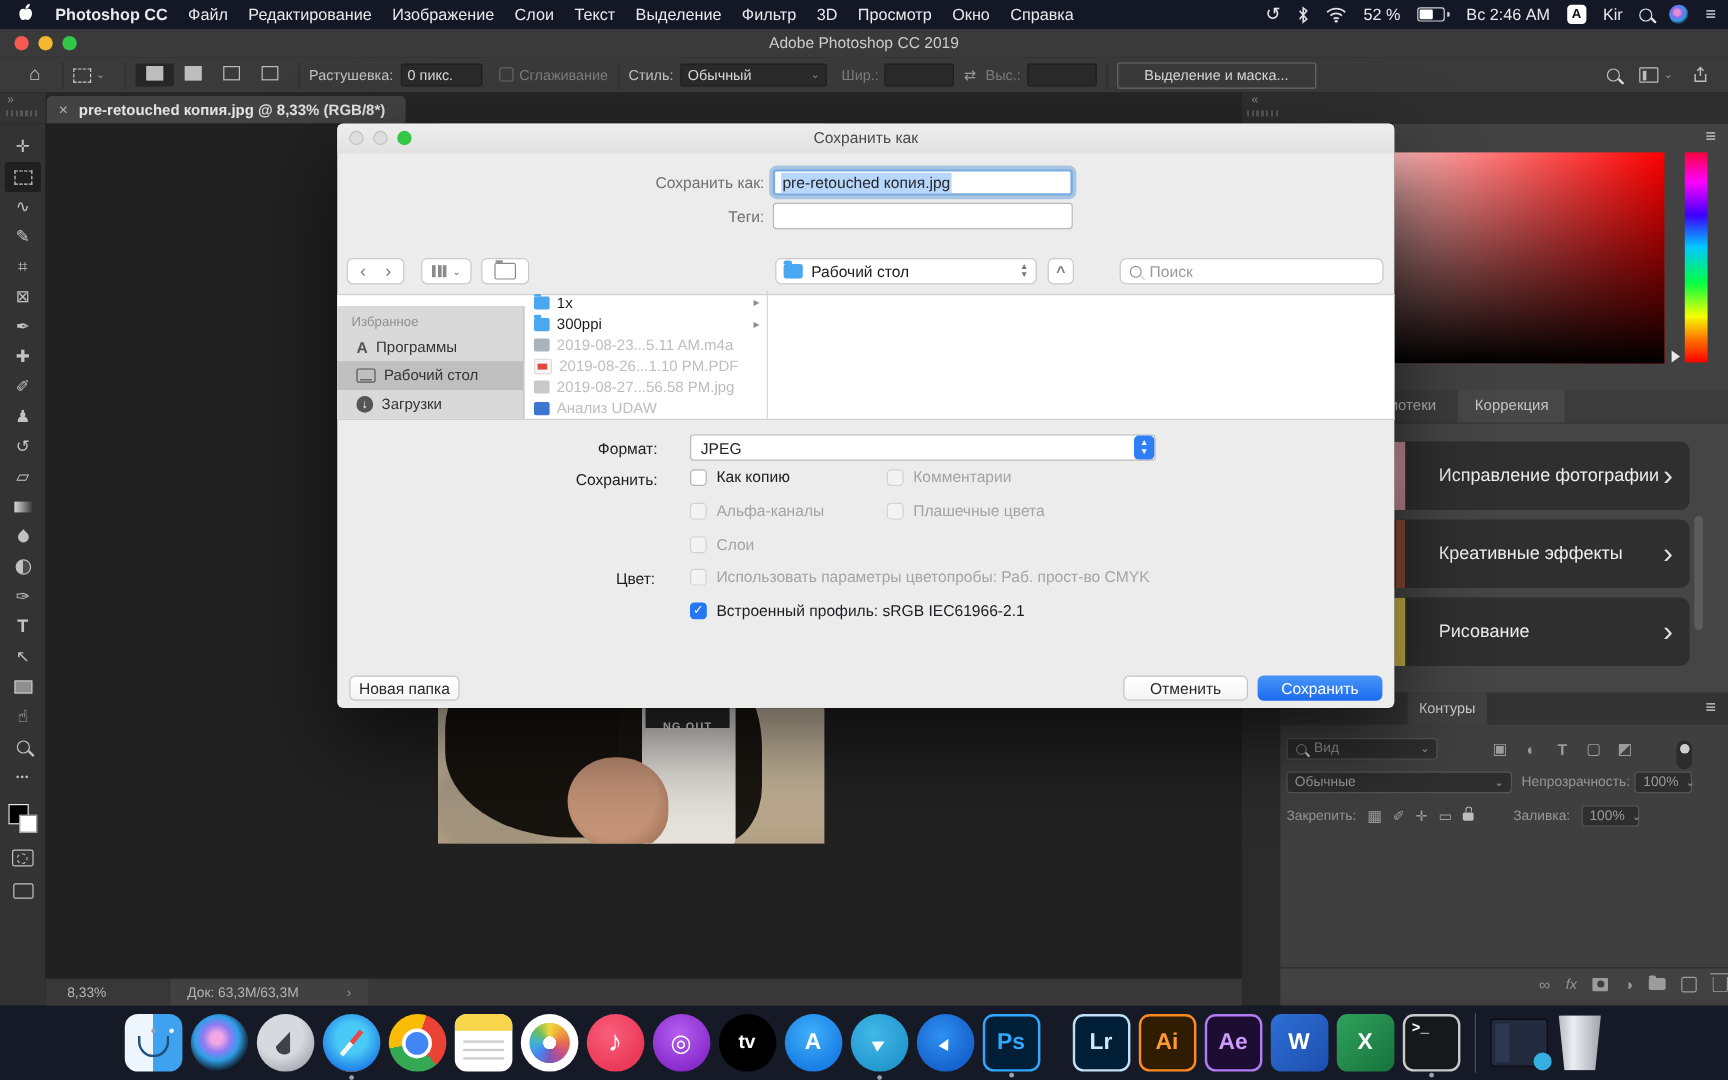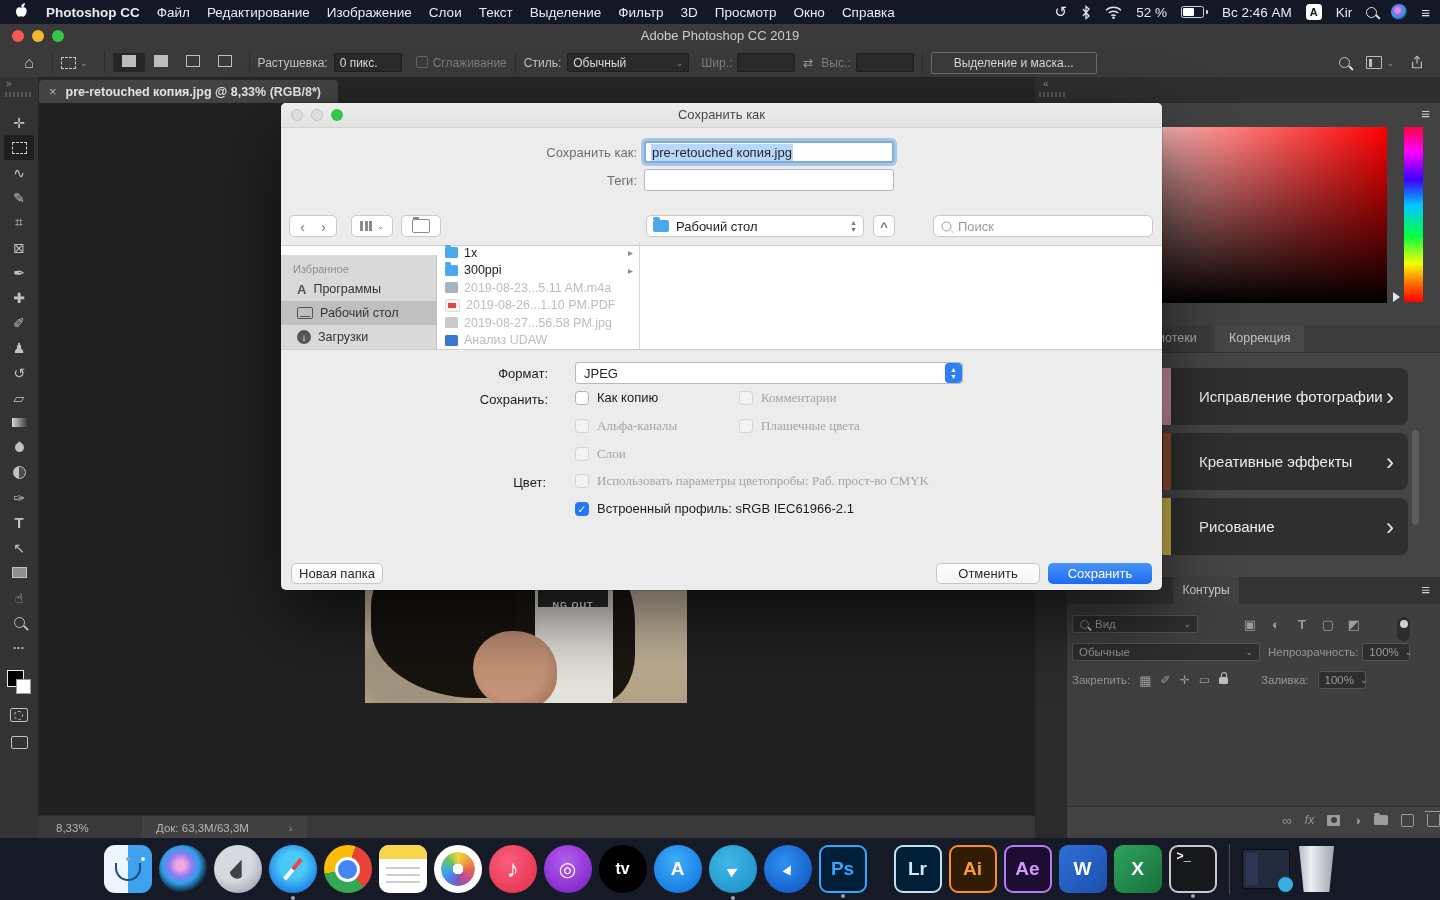--- a/index.html
+++ b/index.html
@@ -189,21 +189,21 @@
   .fico.jpg{background:#c9c9c9;}
   .fico.doc{background:#3b77d0;}
   .stepperblue{width:17px;height:20px;background:#2e7ef5;border-radius:4px;color:#fff;font-size:7px;
     display:flex;flex-direction:column;align-items:center;justify-content:center;line-height:7px;flex:none;}
   .steppergray{display:flex;flex-direction:column;align-items:center;color:#777;font-size:7px;line-height:7px;}
   .cb{width:14px;height:14px;border:1px solid #b2b2b2;border-radius:3.5px;background:#fff;box-sizing:border-box;flex:none;}
   .cb.dis{border-color:#d2d2d2;background:#f3f3f3;}
   .cb.on{background:#2577f2;border-color:#2577f2;color:#fff;font-size:10.5px;text-align:center;line-height:13px;}
   .optrow{position:absolute;display:flex;align-items:center;gap:8px;}
   .optrow .t{color:#1d1d1f;}
-  .optrow .t.dis{color:#a4a4a4;font-family:Liberation Serif, serif;}
+  .optrow .t.dis{color:#a4a4a4;}
   .btn{position:absolute;height:21px;border-radius:5px;background:linear-gradient(#fff,#f4f4f4);border:1px solid #c6c6c6;
     box-sizing:border-box;display:flex;align-items:center;justify-content:center;font-size:13px;color:#2a2a2a;}
   .btn.primary{background:linear-gradient(#4795f7,#1d6bf0);border:none;color:#fff;}
 
   
   #dock{left:0;top:838px;width:1440px;height:62px;background:#161a27;z-index:70;display:flex;align-items:center;
     justify-content:center;gap:7px;}
   .dk{width:48px;height:48px;position:relative;flex:none;}
   .dk.running::after{content:"";position:absolute;left:50%;bottom:-7px;width:4px;height:4px;margin-left:-2px;border-radius:50%;background:#9aa0ae;}
   .circ{border-radius:50%;}

